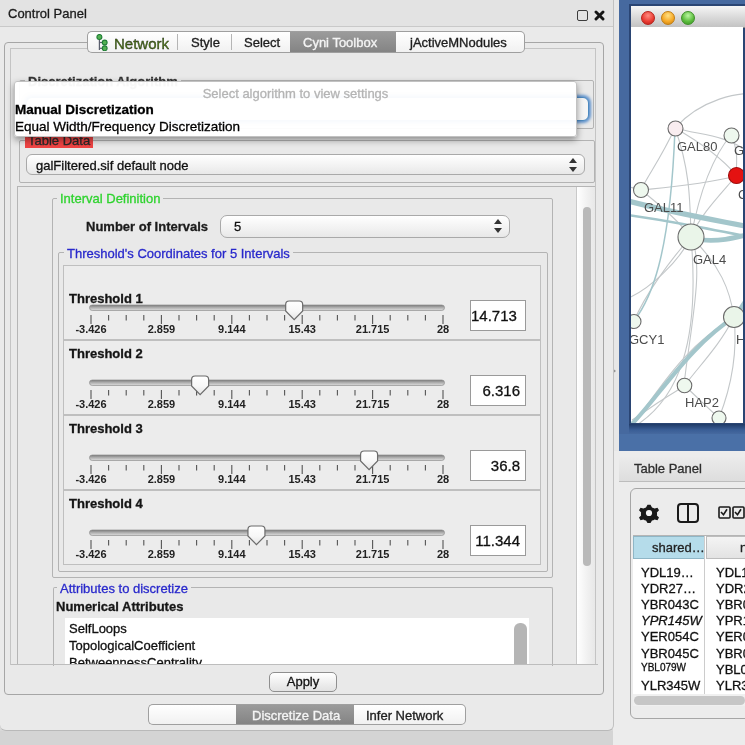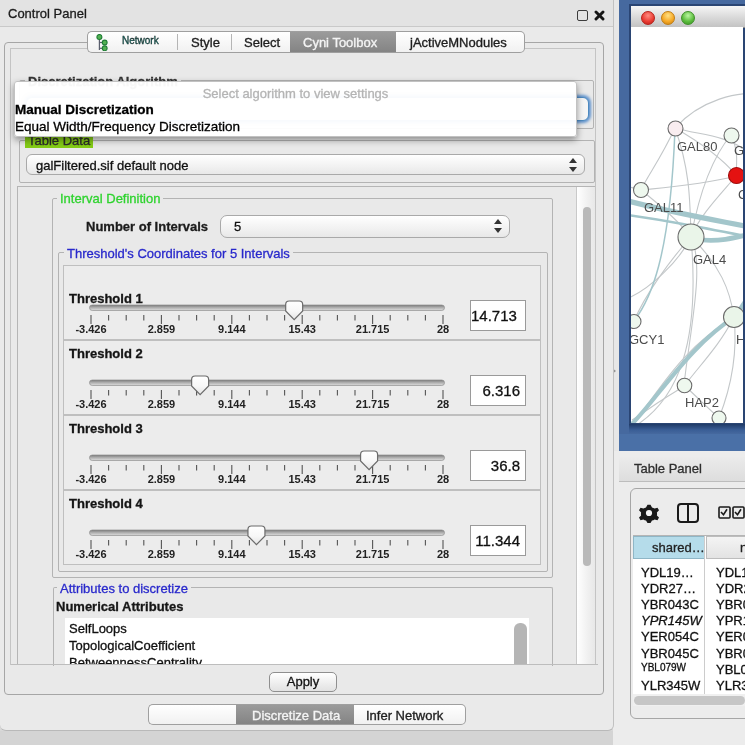--- a/index.html
+++ b/index.html
@@ -125,21 +125,21 @@
 <svg class="abs" style="left:594px;top:10px;" width="11" height="11" viewBox="0 0 11 11">
     <g stroke="#151515" stroke-width="2.9" stroke-linecap="round">
       <line x1="2" y1="2" x2="9" y2="9"></line>
       <line x1="9" y1="2" x2="2" y2="9"></line>
     </g>
   </svg>
 <div class="abs" style="left:4px;top:42px;width:600px;height:653px;background:#e9e9e9;border:1px solid #a6a6a6;border-radius:4px;box-sizing:border-box;"></div>
 <div class="abs" style="left:10px;top:48px;width:586px;height:617px;border:1px solid #c4c4c4;box-sizing:border-box;"></div>
 <div class="abs" style="left:17px;top:186px;width:578px;height:479px;border:1px solid #b5b5b5;box-sizing:border-box;"></div>
 <div class="abs" style="left:87px;top:31px;width:90px;height:22px;background:linear-gradient(#ffffff,#f1f1f1);border-top:1px solid #9f9f9f;border-bottom:1px solid #9f9f9f;box-sizing:border-box;border-left:1px solid #9f9f9f;border-radius:5px 0 0 5px;"></div>
-<div class="abs" style="left:114px;top:35px;font-size:10px;color:#0f766e;margin-left:8px;-webkit-text-stroke:0.35px #1f1f1f;">Network</div>
+<div class="abs" style="left:114px;top:35px;font-size:15px;color:#4d7c0f;-webkit-text-stroke:0.35px #1f1f1f;">Network</div>
 <div class="abs" style="left:177px;top:31px;width:54px;height:22px;background:linear-gradient(#ffffff,#f1f1f1);border-top:1px solid #9f9f9f;border-bottom:1px solid #9f9f9f;box-sizing:border-box;border-radius:0 0 0 0;"></div>
 <div class="abs" style="left:191px;top:35px;font-size:13px;color:#1f1f1f;-webkit-text-stroke:0.35px #1f1f1f;">Style</div>
 <div class="abs" style="left:231px;top:31px;width:59px;height:22px;background:linear-gradient(#ffffff,#f1f1f1);border-top:1px solid #9f9f9f;border-bottom:1px solid #9f9f9f;box-sizing:border-box;border-radius:0 0 0 0;"></div>
 <div class="abs" style="left:244px;top:35px;font-size:13px;color:#1f1f1f;-webkit-text-stroke:0.35px #1f1f1f;">Select</div>
 <div class="abs" style="left:290px;top:31px;width:106px;height:22px;background:linear-gradient(#9b9b9b,#848484);border-top:1px solid #9f9f9f;border-bottom:1px solid #9f9f9f;box-sizing:border-box;border-radius:0 0 0 0;"></div>
 <div class="abs" style="left:303px;top:35px;font-size:13px;color:#f4f4f4;-webkit-text-stroke:0.35px #f4f4f4;">Cyni Toolbox</div>
 <div class="abs" style="left:396px;top:31px;width:129px;height:22px;background:linear-gradient(#ffffff,#f1f1f1);border-top:1px solid #9f9f9f;border-bottom:1px solid #9f9f9f;box-sizing:border-box;border-right:1px solid #9f9f9f;border-radius:0 5px 5px 0;"></div>
 <div class="abs" style="left:410px;top:35px;font-size:13px;color:#1f1f1f;-webkit-text-stroke:0.35px #1f1f1f;">jActiveMNodules</div>
 <div class="abs" style="left:177px;top:34px;width:1px;height:16px;background:#b5b5b5;"></div>
 <div class="abs" style="left:231px;top:34px;width:1px;height:16px;background:#b5b5b5;"></div>
@@ -152,21 +152,21 @@
 <g fill="#53b153" stroke="#1f7d35" stroke-width="1.1">
 <circle cx="3.4" cy="3" r="2.5"></circle>
       <circle cx="8.7" cy="8.5" r="2.4"></circle>
       <circle cx="8.7" cy="14.3" r="2.4"></circle>
     </g>
 </svg>
 <div class="abs" style="left:19px;top:80px;width:573px;height:47px;border:1px solid #b3b3b3;border-radius:2px;"></div>
 <div class="abs b" style="left:25px;top:74px;background:#e9e9e9;padding:0 3px;font-size:13px;color:#333;">Discretization Algorithm</div>
 <div class="abs" style="left:26px;top:97px;width:561px;height:22px;border-radius:6px;background:#f5f5f5;border:1.5px solid #4d8ac0;box-shadow:0 0 3px 2px rgba(70,130,200,0.85);"></div>
 <div class="abs" style="left:19px;top:140px;width:574px;height:41px;border:1px solid #b3b3b3;border-radius:2px;"></div>
-<div class="abs" style="left:25px;top:133px;background:#84cc16;padding:0 3px;font-size:13px;color:#2a2a2a;">Table Data</div>
+<div class="abs" style="left:25px;top:133px;background:#ef4444;padding:0 3px;font-size:13px;color:#2a2a2a;">Table Data</div>
 <div class="abs" style="left:26px;top:154px;width:559px;height:21px;background:linear-gradient(#ffffff,#efefef 70%,#e8e8e8);border:1px solid #a9a9a9;border-radius:6px;box-sizing:border-box;"></div>
 <div class="abs" style="left:36px;top:158px;font-size:13px;color:#111;">galFiltered.sif default node</div>
 <svg class="abs" style="left:568px;top:158px;" width="10" height="14" viewBox="0 0 10 14">
     <path d="M5 0 L9 5 L1 5 Z" fill="#333"></path>
     <path d="M5 14 L9 9 L1 9 Z" fill="#333"></path>
   </svg>
 <div class="abs" style="left:576px;top:187px;width:19px;height:477px;background:linear-gradient(90deg,#ffffff,#f0f0f0 60%,#e8e8e8);border-left:1px solid #c9c9c9;box-sizing:border-box;"></div>
 <div class="abs" style="left:583px;top:207px;width:8px;height:359px;background:#b9b9b9;border-radius:4px;"></div>
 <div class="abs" style="left:52px;top:198px;width:499px;height:378px;border:1px solid #b3b3b3;border-radius:2px;"></div>
 <div class="abs" style="left:57px;top:191px;background:#e9e9e9;padding:0 3px;font-size:13px;color:#2ed32e;">Interval Definition</div>

